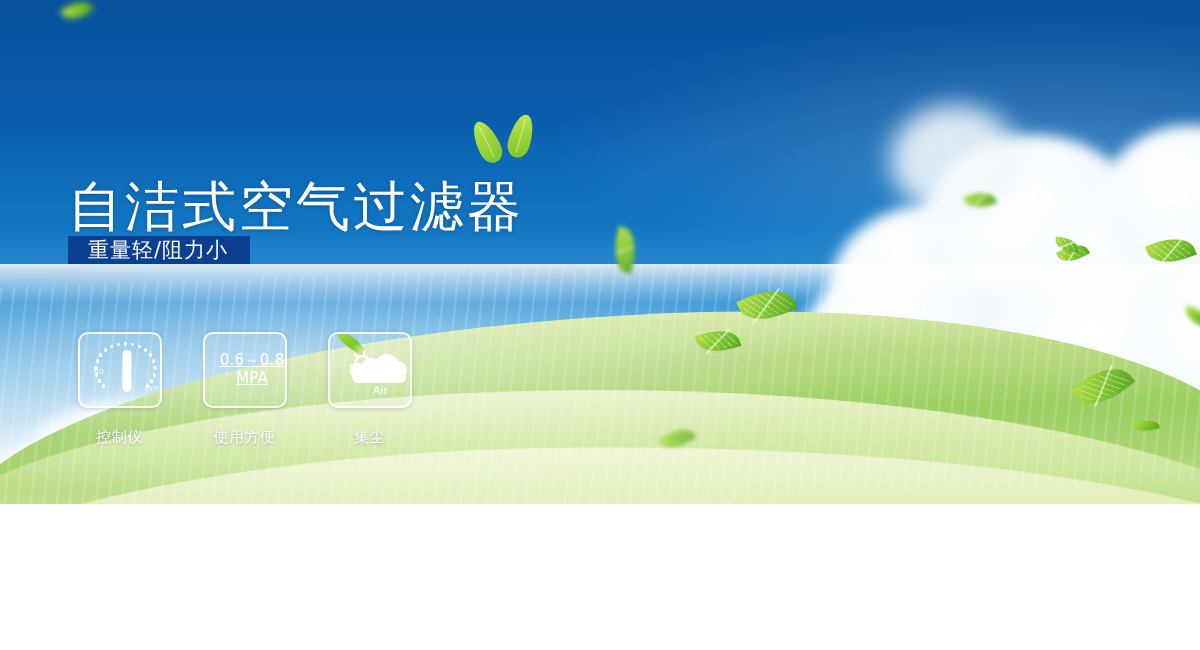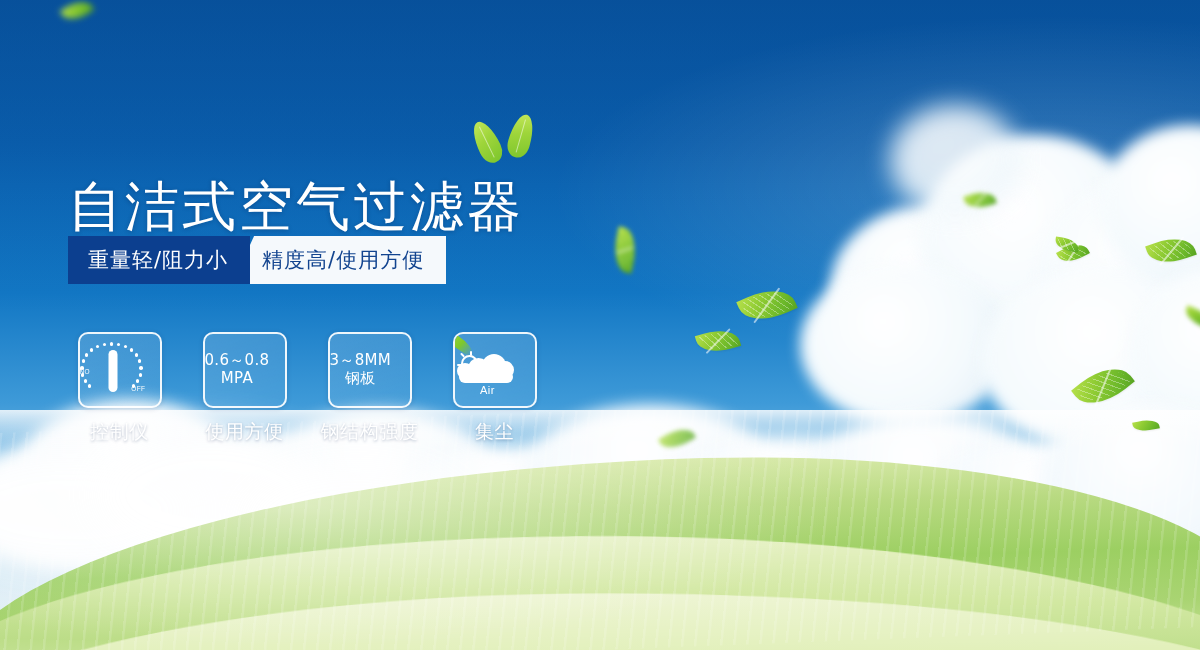--- a/index.html
+++ b/index.html
@@ -1,20 +1,20 @@
 <!DOCTYPE html>
 <html lang="zh"><head>
 <meta charset="utf-8">
 <title>Self-cleaning Air Filter Banner</title>
 <style>
   html,body{margin:0;padding:0;background:#fff;}
   *{box-sizing:border-box;}
   .banner{
     position:relative;
-    width:1200px;height:650px;
+    width:1200px;height:504px;
     overflow:hidden;
     font-family:"Liberation Sans","DejaVu Sans",sans-serif;
     background:linear-gradient(180deg,#0a5dad 0%,#0b62b2 22%,#1277c4 45%,#3e9ad8 62%,#8cc6e8 75%,#c9e3f2 85%,#dfeef6 92%,#e8f2f2 100%);
   }
 
   
   .sky-wash{
     position:absolute;left:0;top:0;width:100%;height:78%;
     background:
       radial-gradient(ellipse 60% 50% at 88% 38%, rgba(255,255,255,.20) 0%, rgba(255,255,255,0) 70%),
@@ -143,21 +143,21 @@
   .sprout .lf.l{left:2px;top:8px;transform:rotate(-26deg);}
   .sprout .lf.r{left:36px;top:2px;transform:rotate(16deg);}
   .sprout .lf::after{
     content:"";position:absolute;left:50%;top:12%;width:1.4px;height:76%;
     background:rgba(255,255,255,.5);transform:translateX(-50%);
   }
 
   
   .ribbon{
     position:absolute;left:68px;top:236px;
-    height:48px;display:flex;align-items:stretch;
+    height:48px;display:flex;align-items:stretch;flex-direction:column;
   }
   .ribbon .seg-a{
     background:#0c3f8f;
     color:#ffffff;
     display:flex;align-items:center;
     padding:0 22px 0 20px;
     font-size:21px;letter-spacing:1px;
     font-family:"DejaVu Sans","Liberation Sans",sans-serif;
     position:relative;z-index:2;
   }
@@ -176,31 +176,32 @@
   
   .features{
     position:absolute;left:68px;top:332px;
     display:flex;gap:22px;
   }
   .feature{width:103px;display:flex;flex-direction:column;align-items:center;}
   .fbox{
     width:84px;height:76px;border-radius:10px;
     border:2px solid rgba(255,255,255,.92);
     background:linear-gradient(160deg, rgba(255,255,255,.16) 0%, rgba(255,255,255,.05) 100%);
-    display:flex;flex-direction:column;align-items:flex-start;justify-content:center;
+    display:flex;flex-direction:column;align-items:flex-end;justify-content:center;
     color:#fff;position:relative;overflow:hidden;
     box-shadow:0 1px 5px rgba(0,30,80,.16);
+    text-decoration:underline;
   }
   .ftext{
     font-size:15px;line-height:1.18;text-align:center;color:#fff;
     font-family:"DejaVu Sans","Liberation Sans",sans-serif;letter-spacing:.3px;
   }
   .ftext .ln2{display:block;}
   .flabel{
-    margin-top:11px;font-size:19px;color:#ffffff;letter-spacing:.6px;
+    margin-top:20px;font-size:15px;color:#ffffff;letter-spacing:.6px;
     font-family:Liberation Mono, monospace;
     text-shadow:0 1px 3px rgba(0,30,80,.30);
     white-space:nowrap;
   }
 
   
   .ic-gauge{position:relative;width:66px;height:58px;}
   .ic-gauge .dot{position:absolute;width:3.6px;height:3.6px;border-radius:50%;background:#fff;}
   .ic-gauge .needle{
     position:absolute;left:50%;top:9px;width:9px;height:42px;
@@ -327,21 +328,20 @@
 
     <div class="sprout">
       <span class="lf l"></span>
       <span class="lf r"></span>
     </div>
 
     <h1 class="title">自洁式空气过滤器</h1>
 
     <div class="ribbon">
       <div class="seg-a">重量轻/阻力小</div>
-      <div class="seg-b">精度高/使用方便</div>
     </div>
 
     <div class="features">
 
       <div class="feature">
         <div class="fbox">
           <div class="ic-gauge">
             <span class="dot" style="left:30px;top:1px;"></span>
             <span class="dot" style="left:37px;top:1.6px;"></span>
             <span class="dot" style="left:44px;top:3.5px;"></span>
@@ -373,29 +373,20 @@
         <div class="fbox">
           <div class="ftext">
             <span>0.6～0.8</span>
             <span class="ln2">MPA</span>
           </div>
         </div>
         <div class="flabel">使用方便</div>
       </div>
 
 
-      <div class="feature">
-        <div class="fbox">
-          <div class="ftext">
-            <span>3～8MM</span>
-            <span class="ln2">钢板</span>
-          </div>
-        </div>
-        <div class="flabel">钢结构强度</div>
-      </div>
 
       <div class="feature">
         <div class="fbox">
           <div class="ic-cloud">
             <span class="streak"></span>
             <span class="sun">
                 <i></i>
                 <i></i>
                 <i></i>
               </span>

